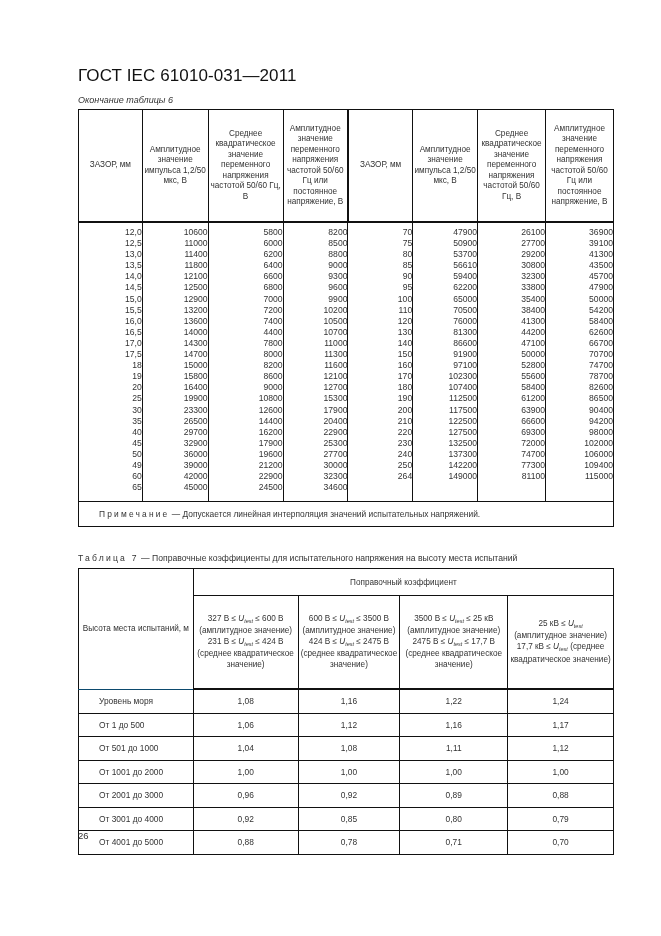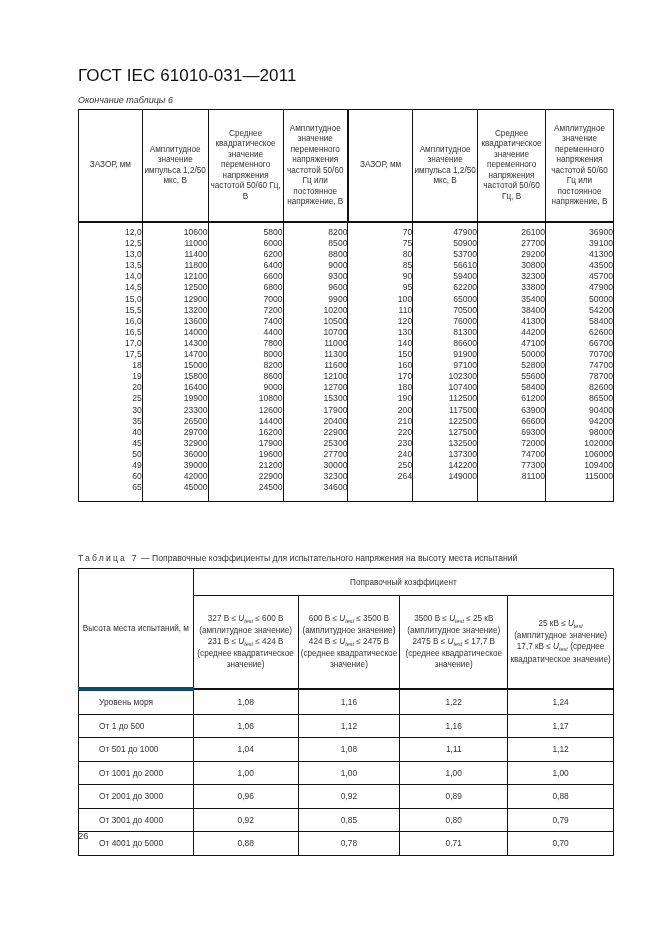--- a/index.html
+++ b/index.html
@@ -41,21 +41,21 @@
 
   .table-caption-7 {
     position: absolute; left: 78px; top: 553px; font-size: 8.6px; color: #333;
   }
 
   
   #t7 { left: 78px; top: 568px; width: 536px; border: 1px solid #111; font-size: 8.2px; color: #333; }
   #t7 td, #t7 th { border: 1px solid #111; text-align: center; vertical-align: middle; }
   #t7 th.group { height: 26px; }
   #t7 th.range { height: 92px; line-height: 10.6px; border-bottom: 2px solid #111; }
-  #t7 th.rowhead { border-bottom: 4px solid #0c4a6e; }
+  #t7 th.rowhead { border-bottom: 1px solid #0c4a6e; }
   #t7 td { height: 22.5px; font-size: 8.4px; }
   #t7 td.rowlabel { text-align: left; padding-left: 20px; }
   .u { font-style: italic; }
   .u sub { font-size: 5.5px; font-style: italic; vertical-align: -2px; }
 
   .page-number { position: absolute; left: 78px; top: 830px; font-size: 9.5px; color: #333; }
 </style>
 </head>
 <body>
 
@@ -284,20 +284,23 @@
           <div>82600</div>
           <div>86500</div>
           <div>90400</div>
           <div>94200</div>
           <div>98000</div>
           <div>102000</div>
           <div>106000</div>
           <div>109400</div>
           <div>115000</div>
         </td>
+    </tr>
+    <tr>
+      <td class="note" colspan="8"><span class="spaced">Примечание</span><span> — Допускается линейная интерполяция значений испытательных напряжений.</span></td>
     </tr>
   </tbody>
 </table>
 
 <div class="table-caption-7"><span class="spaced">Таблица 7</span><span> — Поправочные коэффициенты для испытательного напряжения на высоту места испытаний</span></div>
 
 <table id="t7">
   <colgroup>
     <col style="width:115px">
       <col style="width:105px">

